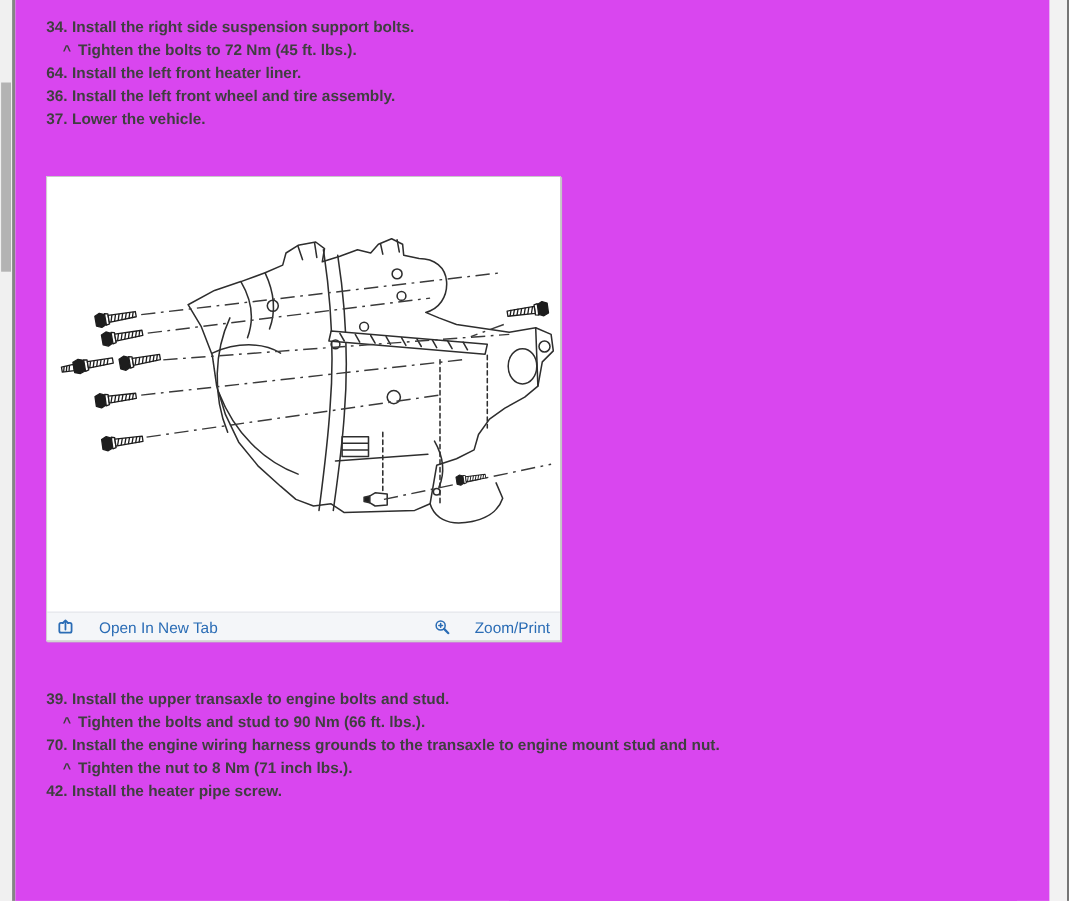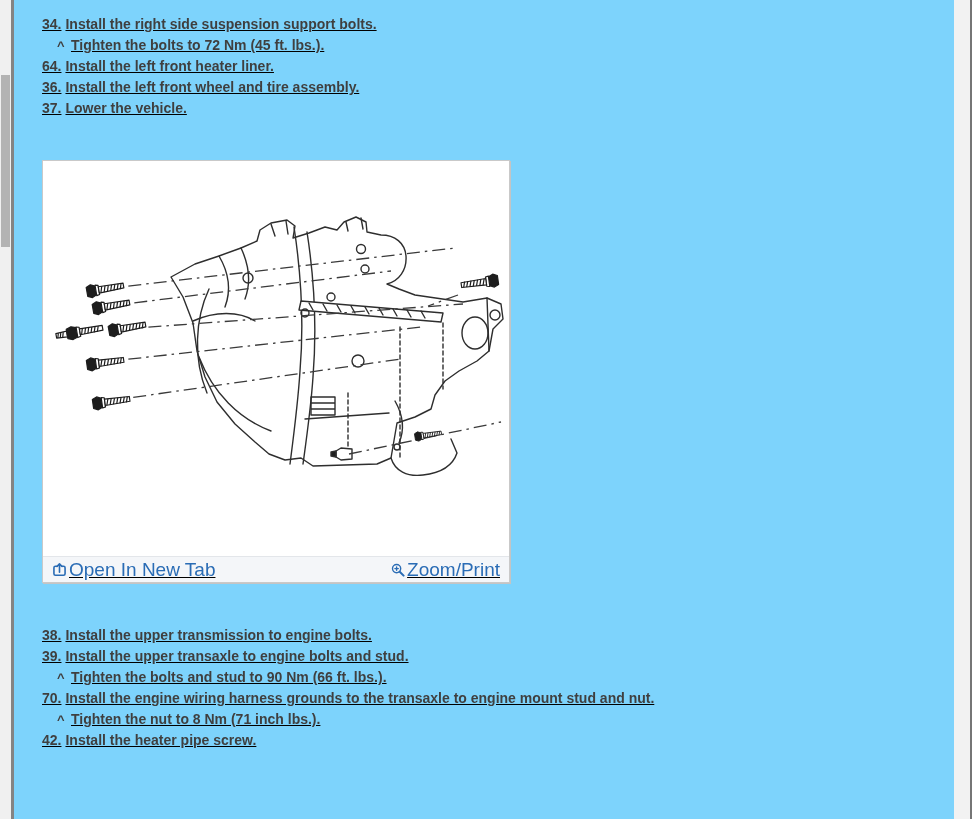--- a/index.html
+++ b/index.html
@@ -9,42 +9,42 @@
     font-family:"Liberation Sans", sans-serif;
   }
   
   .scroll-track{position:absolute;left:0;top:0;width:11px;height:100%;background:#f0f0f0;}
   .scroll-thumb{position:absolute;left:1px;top:75px;width:9px;height:172px;background:#b3b3b3;}
   .left-border{position:absolute;left:11px;top:0;width:3px;height:100%;background:#848484;}
   .right-strip{position:absolute;right:2px;top:0;width:16px;height:100%;background:#f2f2f2;}
   .right-border{position:absolute;right:0;top:0;width:2px;height:100%;background:#767676;}
 
   
-  .content{position:absolute;left:14px;top:0;right:18px;bottom:0;background:#7dd3fc;text-decoration:underline;}
+  .content{position:absolute;left:14px;top:0;right:18px;bottom:0;background:#d946ef;}
   .steps{margin-left:28px;padding-top:14px;color:#3f3f3f;font-size:14px;line-height:21px;font-weight:bold;}
   .steps.bottom{padding-top:0;margin-top:42px;}
   .step .num{margin-right:4px;}
   .substep{padding-left:15px;}
   .substep .caret{display:inline-block;width:9px;margin-right:5px;font-size:13px;}
 
   
   .figure-box{
     margin-left:28px;margin-top:41px;width:466px;
     border:1px solid #c9c9c9;background:#fff;
     box-shadow:1px 1px 0 #c4c4c4;
   }
   .figure-media{width:466px;height:395px;background:#fff;overflow:hidden;}
   .figure-footer{
     height:26px;background:#f4f6f9;border-top:1px solid #e3e6ea;
     display:flex;align-items:center;justify-content:space-between;
     padding:0 9px;box-sizing:border-box;
   }
   .fig-link{
-    display:flex;align-items:center;gap:2px;
-    color:#2a6cb5;font-size:19px;font-weight:normal;text-decoration:none;cursor:pointer;
+    display:flex;align-items:center;gap:23px;
+    color:#2a6cb5;font-size:14px;font-weight:normal;text-decoration:none;cursor:pointer;
   }
   .fig-link svg{display:block;}
 </style>
 </head>
 <body>
 
 <div class="scroll-track"></div>
 <div class="scroll-thumb"></div>
 <div class="left-border"></div>
 
@@ -161,21 +161,20 @@
             <path d="M8.7,8.7 L12.6,12.6" stroke-width="2"></path>
             <path d="M5.6,3.9 V7.3 M3.9,5.6 H7.3"></path>
           </svg>
         </span>
         <span>Zoom/Print</span>
       </a>
     </div>
   </div>
 
   <div class="steps bottom">
-      <div class="step"><span class="num">38.</span><span class="txt">Install the upper transmission to engine bolts.</span></div>
       <div class="step"><span class="num">39.</span><span class="txt">Install the upper transaxle to engine bolts and stud.</span></div>
       <div class="substep"><span class="caret">^</span><span class="txt">Tighten the bolts and stud to 90 Nm (66 ft. lbs.).</span></div>
       <div class="step"><span class="num">70.</span><span class="txt">Install the engine wiring harness grounds to the transaxle to engine mount stud and nut.</span></div>
       <div class="substep"><span class="caret">^</span><span class="txt">Tighten the nut to 8 Nm (71 inch lbs.).</span></div>
       <div class="step"><span class="num">42.</span><span class="txt">Install the heater pipe screw.</span></div>
     </div>
 
 </div>
 
 </body></html>

